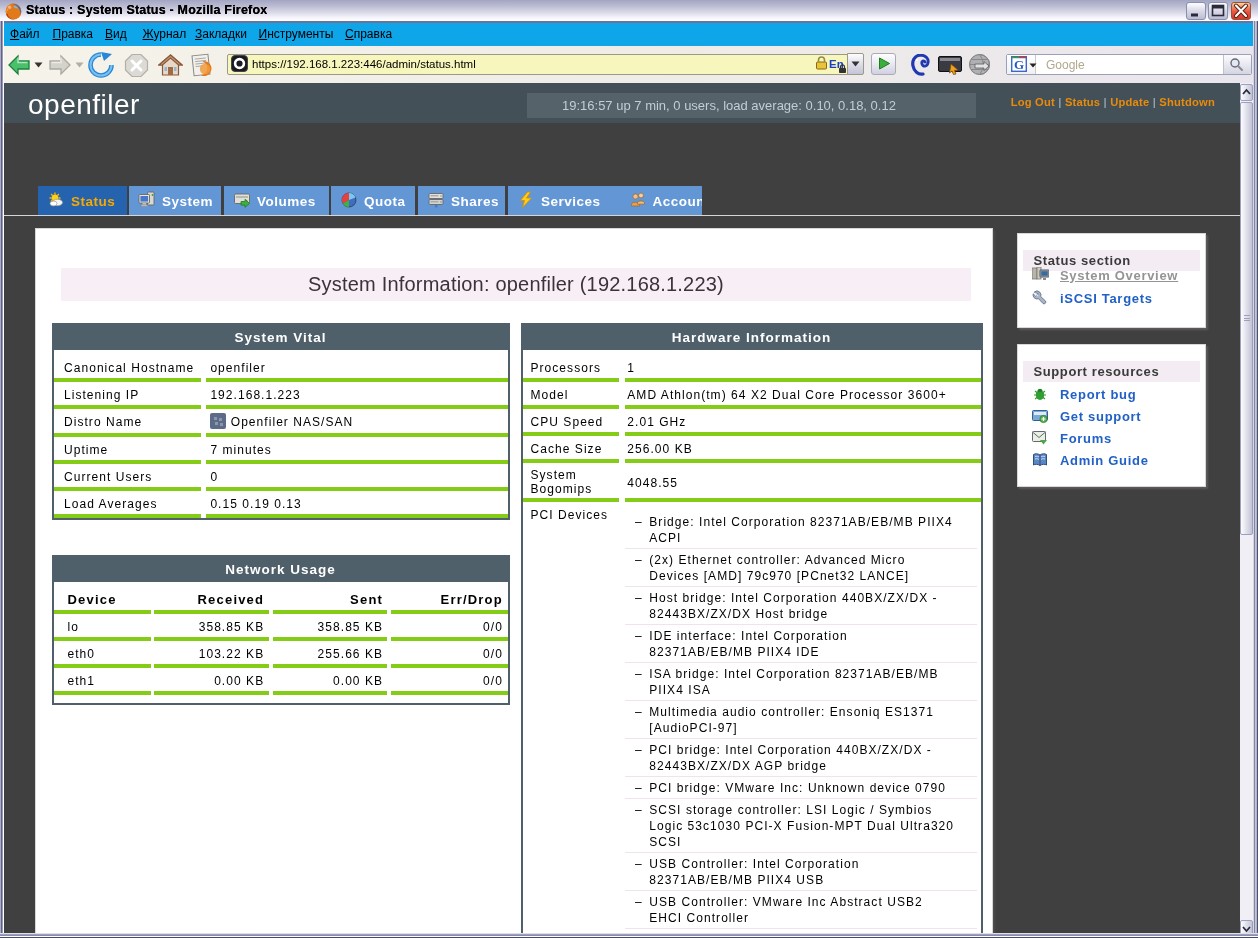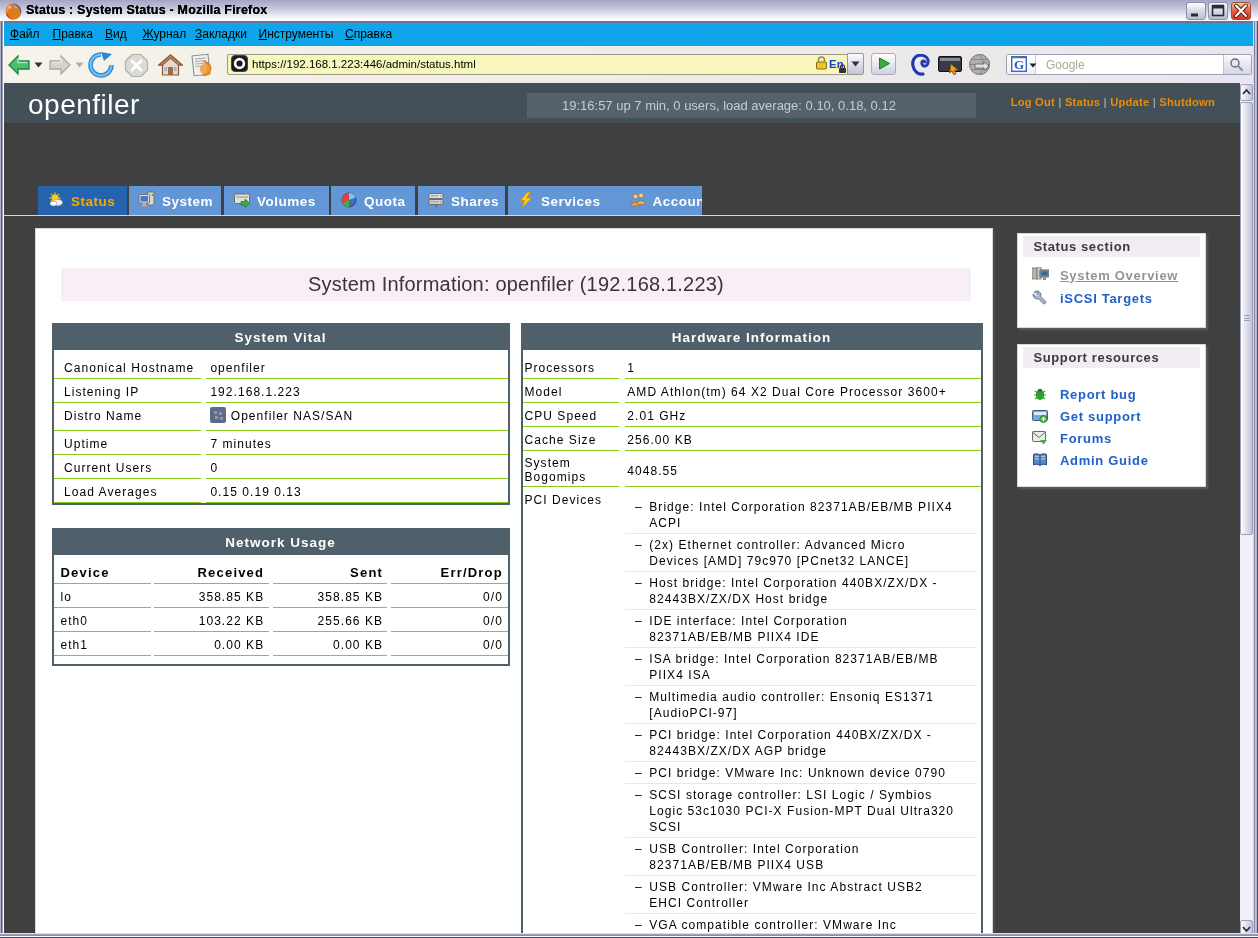--- a/index.html
+++ b/index.html
@@ -32,51 +32,51 @@
 .tab span{position:absolute;left:33px;top:8px;white-space:nowrap}
 #tabline{left:0;top:131.6px;width:1236px;height:1.3px;background:#d8d5d2}
 
 #panel{left:31px;top:144.5px;width:958px;height:712px;background:#fff;border:1px solid #d9d5d9;box-shadow:2px 2px 2px rgba(120,110,120,0.25)}
 #ptitle{left:57px;top:184.5px;width:910px;height:33px;background:#f8eef5;color:#3a3438;font-size:20px;letter-spacing:0.2px;text-align:center;line-height:33px}
 
 .tbl{background:#fff;border:2px solid #50606A;font-size:12px;letter-spacing:1.05px;color:#000}
 .tbl .th{height:25px;background:#50606A;color:#fff;font-size:13.5px;font-weight:bold;letter-spacing:1px;text-align:center;line-height:25px}
 .tbody{padding-top:5px}
 .row{display:flex}
-.row>div{border-bottom:1px solid #84cc16;line-height:16px}
+.row>div{border-bottom:4px solid #84cc16;line-height:16px}
 
 #sysvital{left:47.5px;top:240px;width:458px}
 #sysvital .row>div:first-child{width:147.4px;margin-right:4.7px;padding:5px 0 2px 10.5px}
 #sysvital .row>div:last-child{flex:1;padding:5px 0 2px 4.8px;white-space:nowrap}
 #sysvital .drow>div{height:28px;padding-top:6px}
 
-#network{left:47.5px;top:445px;width:458px}
+#network{left:47.5px;top:472px;width:458px}
 #network .row>div{padding:5px 0 2px 0}
-#network .row>div:nth-child(1){width:97px;padding-left:7px}
+#network .row>div:nth-child(1){width:97px;padding-left:14px}
 #network .row>div:nth-child(2){width:114.5px;margin-left:3.8px;text-align:right;padding-right:4.6px}
 #network .row>div:nth-child(3){width:114.5px;margin-left:3.8px;text-align:right;padding-right:4px}
 #network .row>div:nth-child(4){flex:1;margin-left:3.8px;text-align:right;padding-right:4.6px}
 #network .hrow>div{font-weight:bold;font-size:13px;letter-spacing:1.2px}
 #network .pad{height:8px;border:none}
 
 #hardware{left:516.5px;top:240px;width:462px;height:700px}
-#hardware .row>div:first-child{width:96.5px;margin-right:6.3px;padding:5px 0 2px 2px}
+#hardware .row>div:first-child{width:96.5px;margin-right:6.3px;padding:5px 0 2px 8px}
 #hardware .row>div:last-child{flex:1;padding:5px 0 2px 2px;white-space:nowrap}
 #hardware .brow>div:first-child{line-height:14px;padding-top:5px;padding-bottom:2px}
 #hardware .brow>div:last-child{padding-top:12px}
 #hardware .prow>div{border-bottom:none}
 #hardware .prow>div:last-child{padding:5px 0 0 0;white-space:normal}
 #pcilist{list-style:none;margin:4px 4px 0 0}
 #pcilist li{position:relative;padding:2.5px 0 2.5px 24px;border-bottom:1px solid #efe3ed;line-height:16px}
 #pcilist li i{position:absolute;left:9.8px;top:2.5px;font-style:normal}
 
 .sbox{left:1012.5px;width:189.5px;background:#fff;border:1px solid #dad6da;box-shadow:1.5px 1.5px 2px rgba(150,140,150,0.35)}
 #sbox1{top:150px;height:94.5px}
 #sbox2{top:260.5px;height:143px}
-.shead{margin:2px 5px 0 5px;height:21px;background:#f3ecf2;color:#3a3a3a;font-size:13px;font-weight:bold;letter-spacing:0.6px;line-height:21px;padding-left:11px}
+.shead{margin:16px 5px 0 5px;height:21px;background:#f3ecf2;color:#3a3a3a;font-size:13px;font-weight:bold;letter-spacing:0.6px;line-height:21px;padding-left:11px}
 .slink{position:absolute;left:14.5px;font-size:13px;font-weight:bold;letter-spacing:0.7px;color:#2161c6;white-space:nowrap}
 .slink svg{position:absolute;left:0;top:-1px}
 .slink span{margin-left:28px}
 
 #sbtrack{left:1240px;top:83px;width:13px;height:855px;background:#f1eff6}
 .sbtn{left:1240px;width:13px;height:17px;background:linear-gradient(90deg,#fdfdfe,#cfcfdf 80%,#c0c0d4);border:1px solid #9aa0c0;border-radius:2px;color:#44465e;text-align:center;font-size:8px;line-height:16px}
 #sthumb{left:1240px;top:101.5px;width:13px;height:433px;background:linear-gradient(90deg,#fdfdfe,#d4d4e3 70%,#c2c2d6);border:1px solid #9aa0c0;border-radius:2px}
 #sgrip{left:1243.5px;top:315px;width:6px;height:8px}
 #sgrip div{height:1px;background:#9aa0c0;margin-bottom:1.5px}
 

